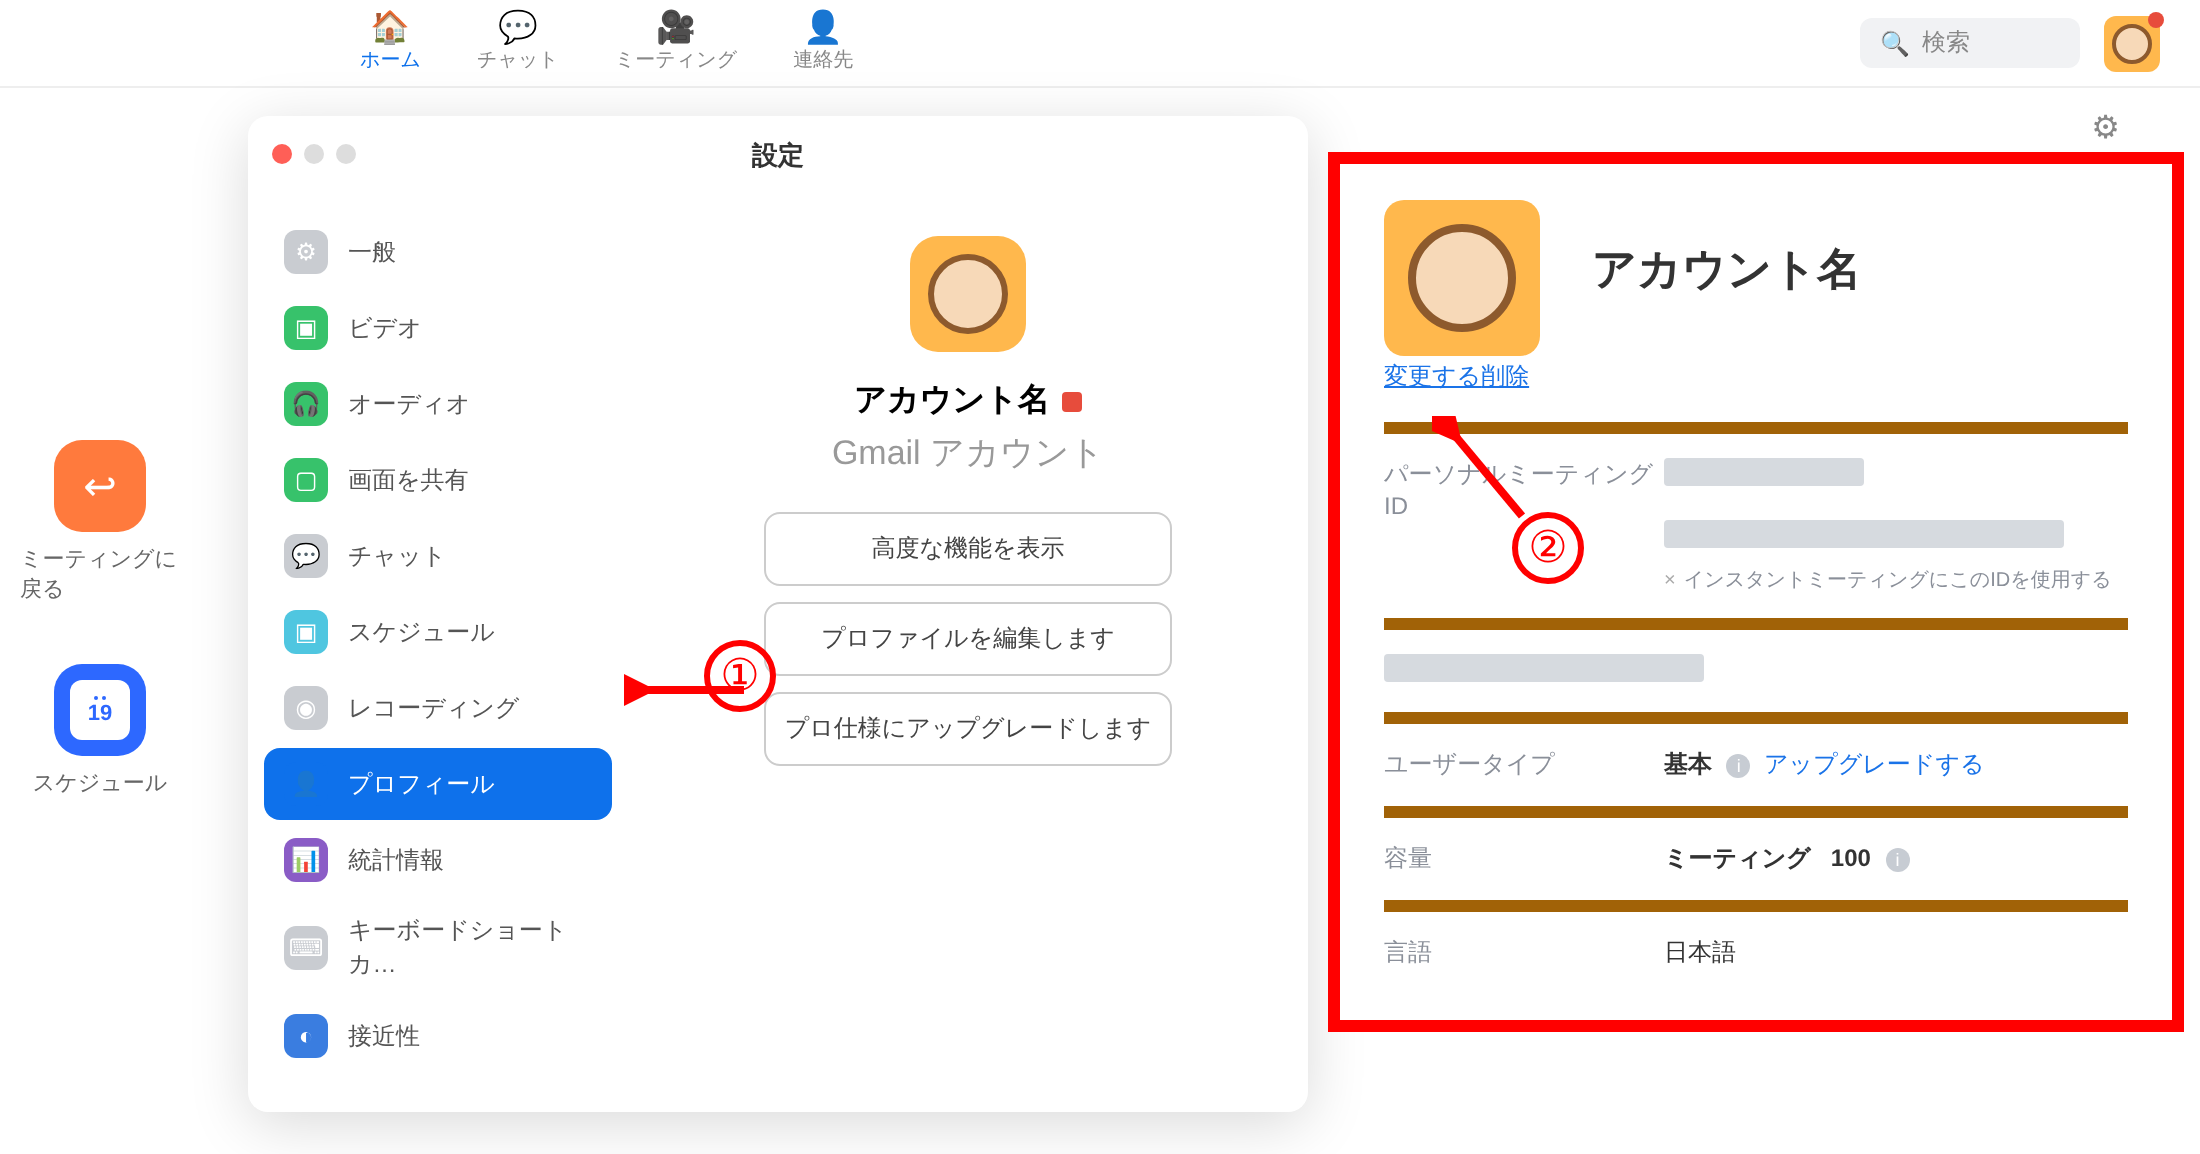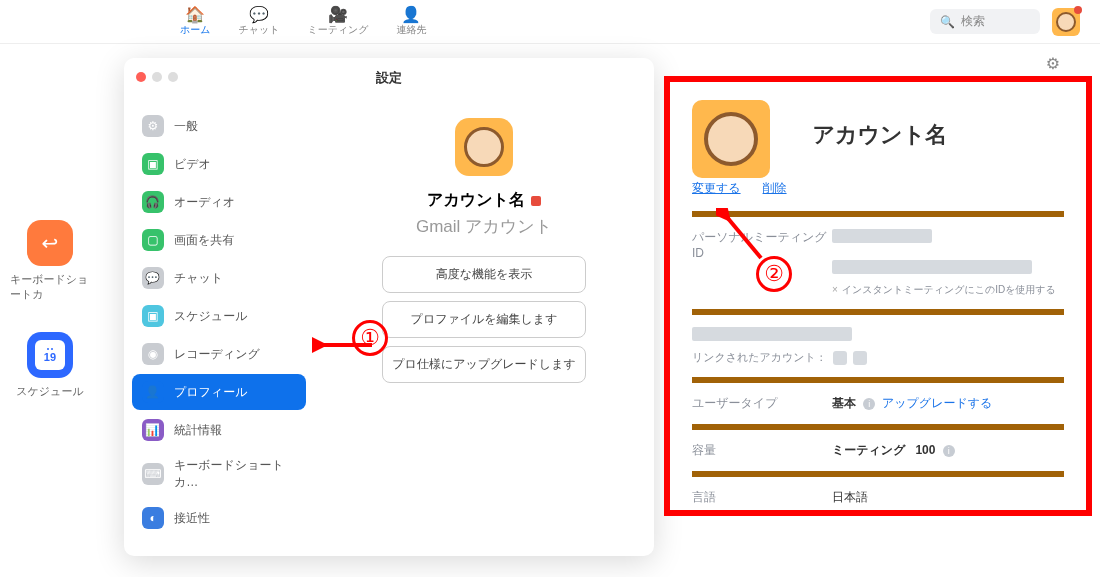--- a/index.html
+++ b/index.html
@@ -88,21 +88,21 @@
     position:absolute; left:664px; top:76px; width:428px; height:440px;
     border:6px solid #ff0000; background:#fff; padding:18px 22px;
   }
   .pp-top { display:flex; align-items:flex-start; gap:26px; margin-bottom:14px;}
   .avatar-lg {
     width:78px;height:78px;border-radius:10px;background:#ffb84d;
     display:flex;align-items:center;justify-content:center;position:relative;
   }
   .avatar-lg::after{content:"";width:46px;height:46px;border-radius:50%;background:#f7d9b8;border:4px solid #8d5a2d;}
   .pp-title { font-size:22px; font-weight:700; margin-top:20px; color:#333;}
-  .pp-links { display:flex; gap:22px; font-size:12px; margin-top:2px;}
+  .pp-links { display:flex; font-size:12px; margin-top:2px;}
   .pp-links a { color:#1a73e8; text-decoration:underline; cursor:pointer;}
   .pp-row { display:flex; align-items:flex-start; padding:12px 0; border-top:6px solid #a16207; font-size:12px;}
   .pp-row:first-of-type{border-top:none;}
   .pp-label { width:140px; color:#8a8f99; flex-shrink:0;}
   .pp-val { flex:1; color:#333; }
   .mask { background:#d6dadf; height:14px; border-radius:2px; display:inline-block;}
   .mask.w1{width:100px;} .mask.w2{width:200px;} .mask.w3{width:160px;}
   .pp-note { font-size:10px; color:#8a8f99; margin-top:6px;}
   .pp-note .x{color:#aaa;margin-right:4px;}
   .linked { font-size:11px; color:#8a8f99; margin-top:6px; display:flex; align-items:center; gap:6px;}
@@ -147,21 +147,21 @@
   <div class="avatar-sm">
     <span class="red-dot"></span>
   </div>
 </div>
 
 <div class="gear-row">⚙</div>
 
 <div class="left-rail">
   <div class="rail-item">
     <div class="rail-btn orange">↩</div>
-    <span>キーボードショートカ</span>
+    <span>ミーティングに戻る</span>
   </div>
   <div class="rail-item">
     <div class="rail-btn blue">
       <div class="cal">
         <div class="dots">
             <span></span>
             <span></span>
           </div>
         <span>19</span>
       </div>
@@ -257,25 +257,20 @@
     <div class="pp-val">
       <span class="mask w1"></span><br><br>
       <span class="mask w2"></span>
       <div class="pp-note"><span class="x">×</span><span>インスタントミーティングにこのIDを使用する</span></div>
     </div>
   </div>
 
   <div class="pp-row">
     <div class="pp-val">
       <span class="mask w3"></span>
-      <div class="linked">
-        <span>リンクされたアカウント：</span>
-        <span class="chip"></span>
-        <span class="chip"></span>
-      </div>
     </div>
   </div>
 
   <div class="pp-row">
     <div class="pp-label">ユーザータイプ</div>
     <div class="pp-val">
       <b>基本</b>
       <span class="info-dot">i</span>
       &nbsp;<span class="upg">アップグレードする</span>
     </div>

